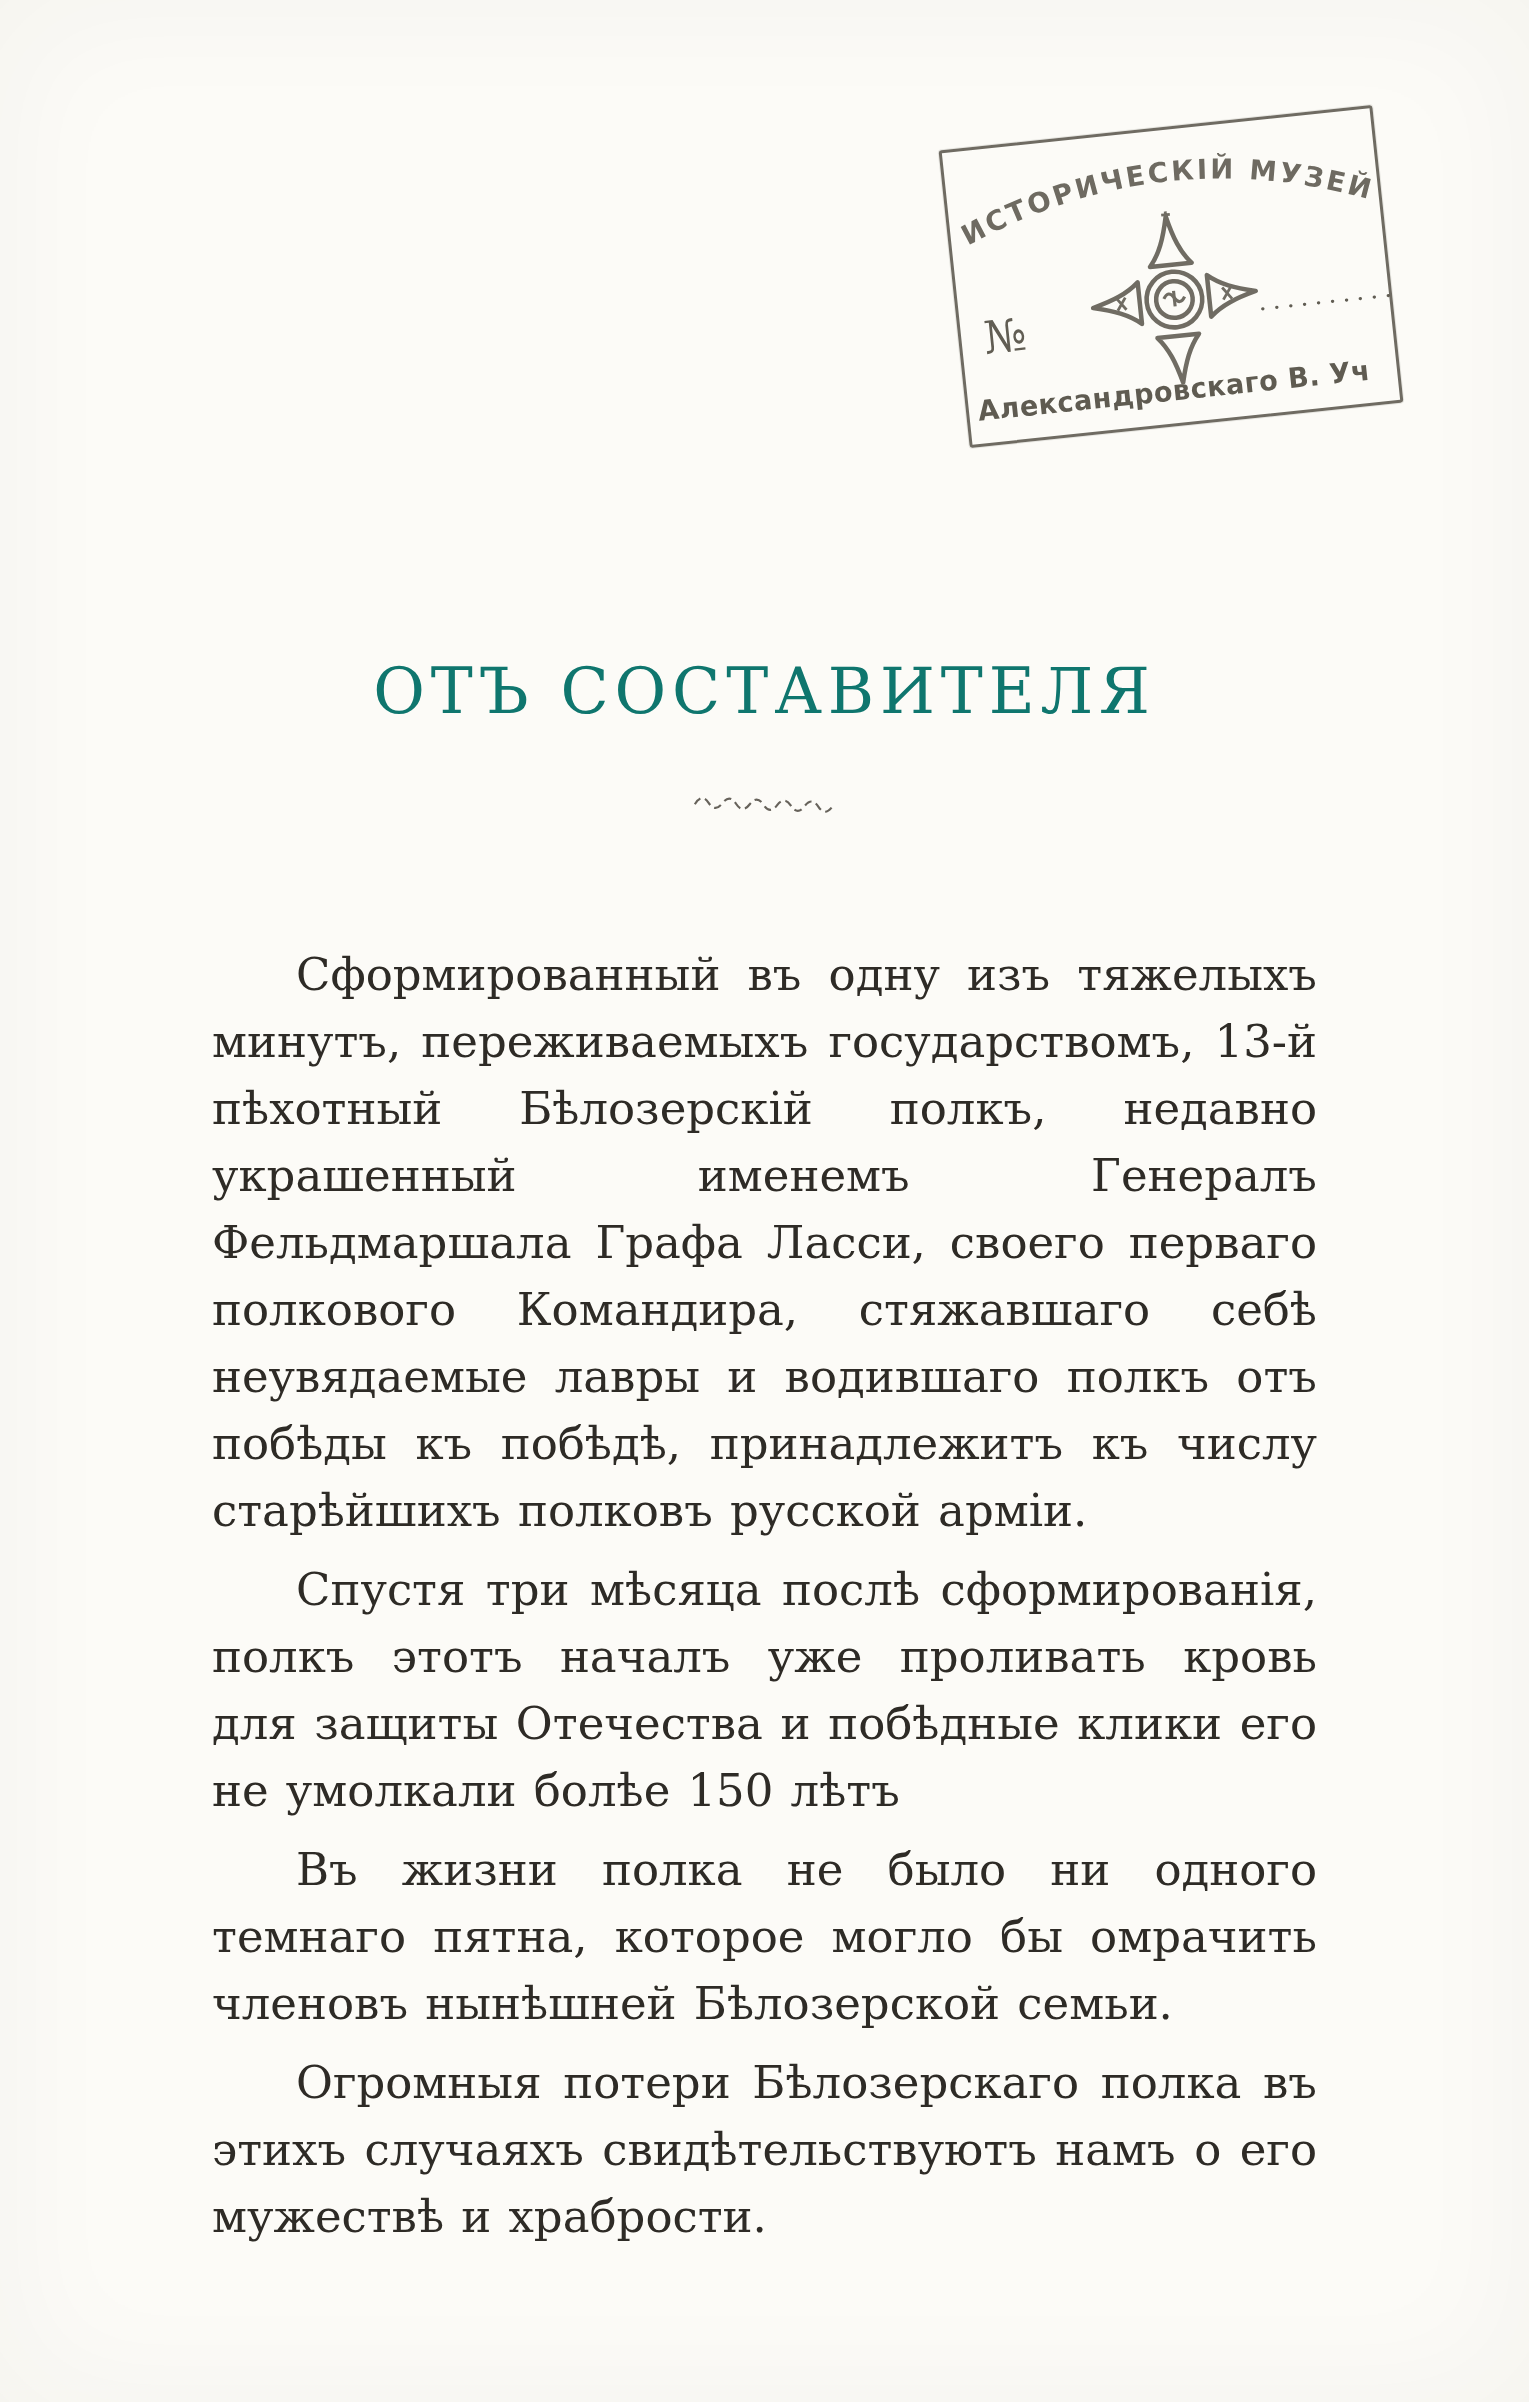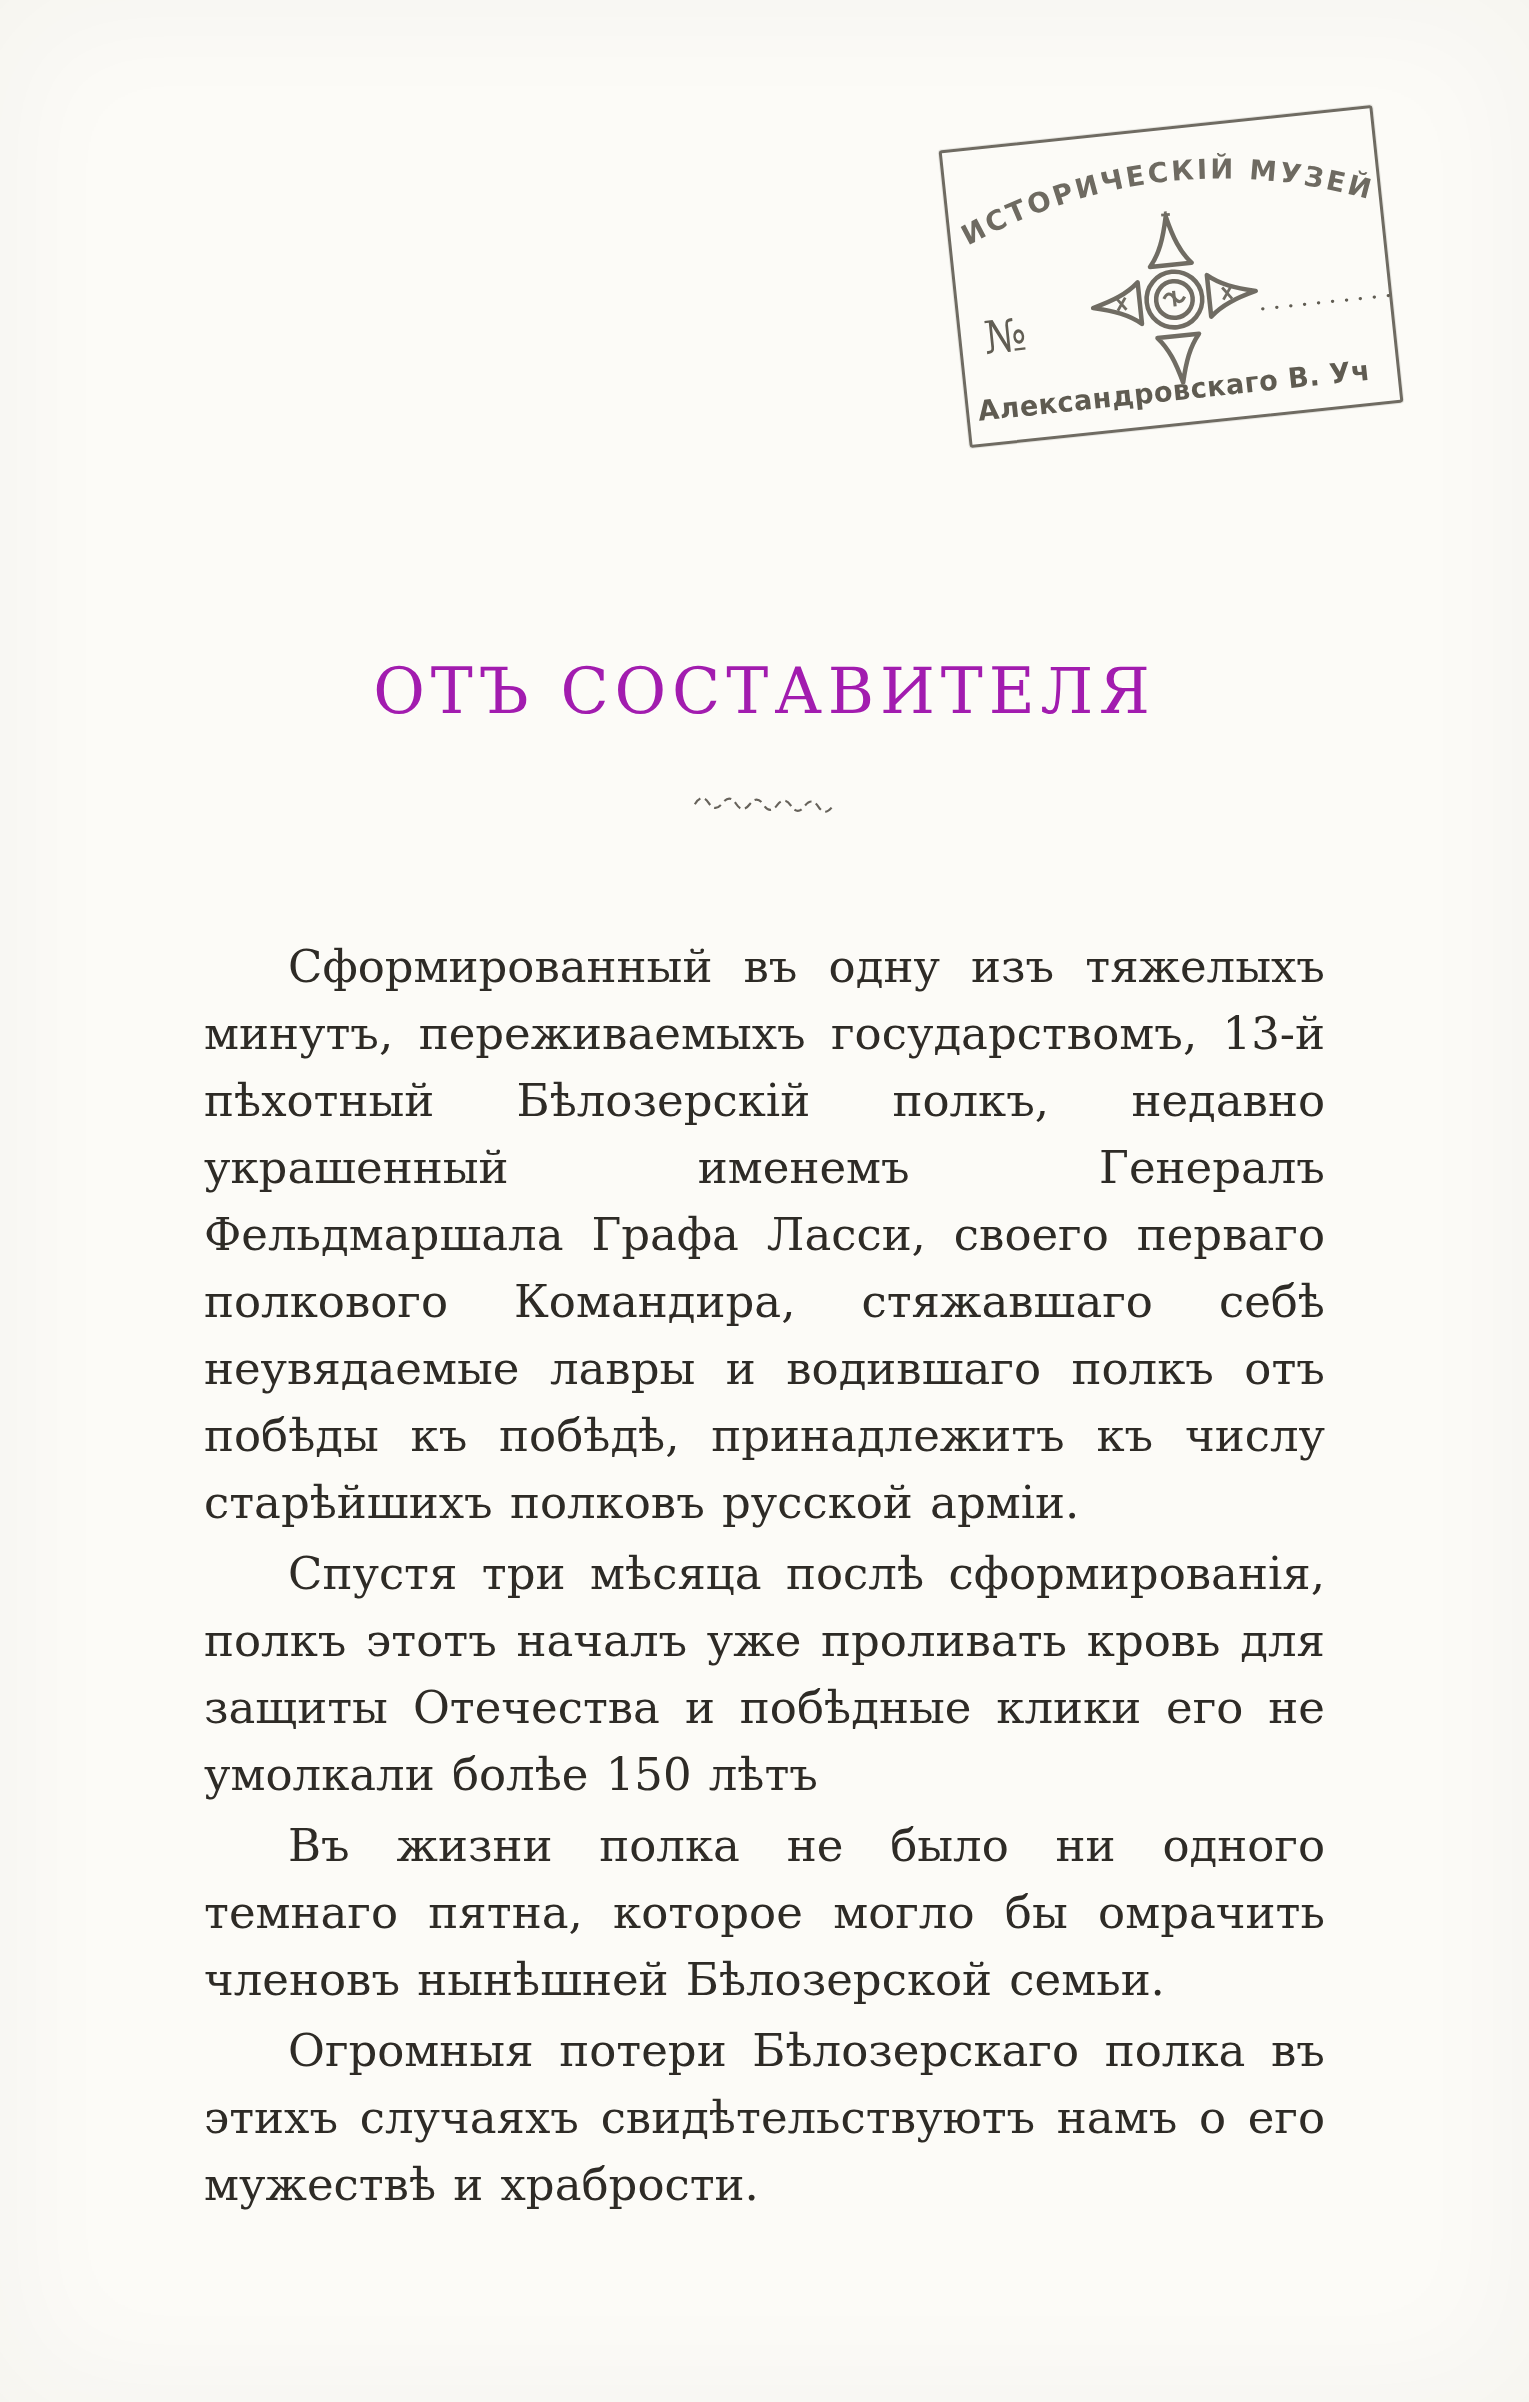--- a/index.html
+++ b/index.html
@@ -51,38 +51,38 @@
     transform:scaleX(0.97);
     transform-origin:left center;
   }
   .stamp-cross { position:absolute; left:132px; top:84px; width:174px; height:174px; }
 
   
   .title {
     position:absolute; left:200px; top:655px; width:1129px;
     text-align:center;
     font-size:63px; letter-spacing:5.9px;
-    color:#a21caf;
+    color:#0f766e;
     font-weight:normal;
   }
   .divider {
     position:absolute; left:200px; top:792px; width:1129px;
     text-align:center;
   }
   .divider svg { display:inline-block; transform:rotate(2deg); }
 
   
   .body-text {
     position:absolute; left:200px; top:929px; width:1129px;
     font-size:45px; line-height:67px;
     text-align:justify;
     word-spacing:2.9px;
     color:#2e2b26;
   }
-  .body-text p { text-indent:84px; margin:4px; }
+  .body-text p { text-indent:84px; margin:12px; }
 </style>
 </head>
 <body>
 
 <div class="page">
 
   <div class="stamp">
     <div class="stamp-border"></div>
 
     <svg class="stamp-arc" viewBox="0 0 445 110">

